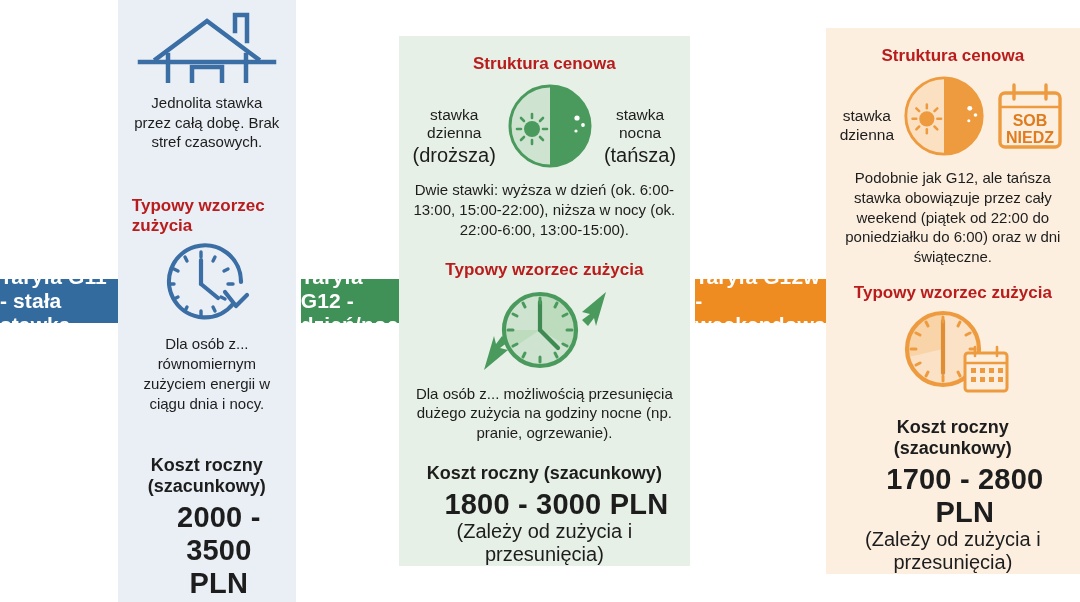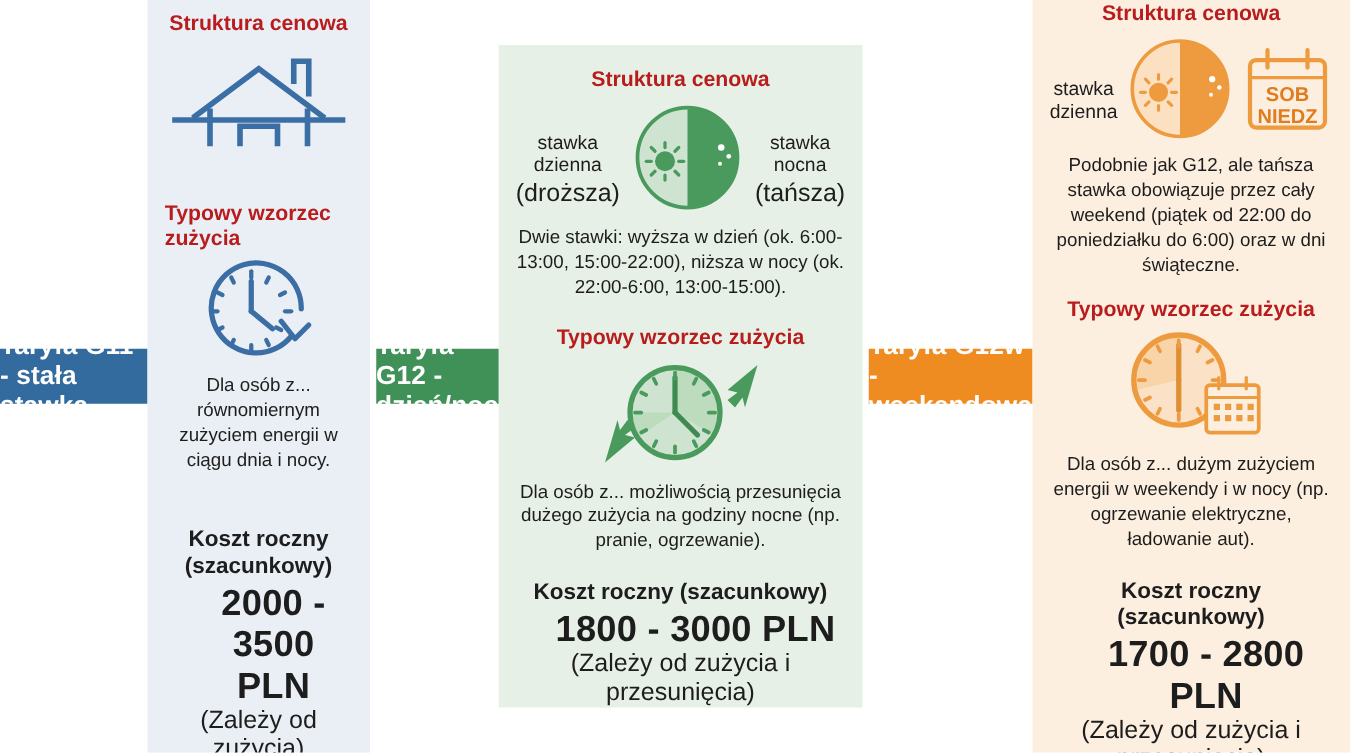--- a/index.html
+++ b/index.html
@@ -126,20 +126,21 @@
             <polyline points="24,54 75,16 126,54"></polyline>
             <line x1="8" y1="57" x2="142" y2="57"></line>
             <line x1="36" y1="50" x2="36" y2="78"></line>
             <line x1="114" y1="50" x2="114" y2="78"></line>
             <polyline points="103,26 103,10 115,10 115,36"></polyline>
             <polyline points="60,78 60,62 90,62 90,78"></polyline>
           </g>
         </svg>
       </div>
 
+      <div class="desc">Jednolita stawka przez całą dobę. Brak stref czasowych.</div>
 
       <div class="spacer g1-spacer"></div>
 
       <div class="section-title">Typowy wzorzec zużycia</div>
 
       <div class="icon-wrap" style="margin-top:4px;">
         <svg width="104" height="84" viewBox="0 0 104 84">
           <g fill="none" stroke="#3a6ea5" stroke-width="4.2" stroke-linecap="round">
             <path d="M86 42 A36 36 0 1 0 78 64"></path>
             <polyline points="70,52 81,66 92,55" fill="none" stroke-linejoin="round"></polyline>
@@ -353,21 +354,20 @@
                 <rect x="105" y="63" width="5" height="5"></rect>
               <rect x="78" y="72" width="5" height="5"></rect>
                 <rect x="87" y="72" width="5" height="5"></rect>
                 <rect x="96" y="72" width="5" height="5"></rect>
                 <rect x="105" y="72" width="5" height="5"></rect>
             </g>
           </g>
         </svg>
       </div>
 
-      <div class="desc">Dla osób z... dużym zużyciem energii w weekendy i w nocy (np. ogrzewanie elektryczne, ładowanie aut).</div>
 
       <div class="cost-title" style="margin-top:20px;">Koszt roczny (szacunkowy)</div>
       <div class="cost-value">1700 - 2800 PLN</div>
       <div class="cost-note">(Zależy od zużycia i przesunięcia)</div>
     </div>
   </div>
 
 </div>
 
 </body></html>

